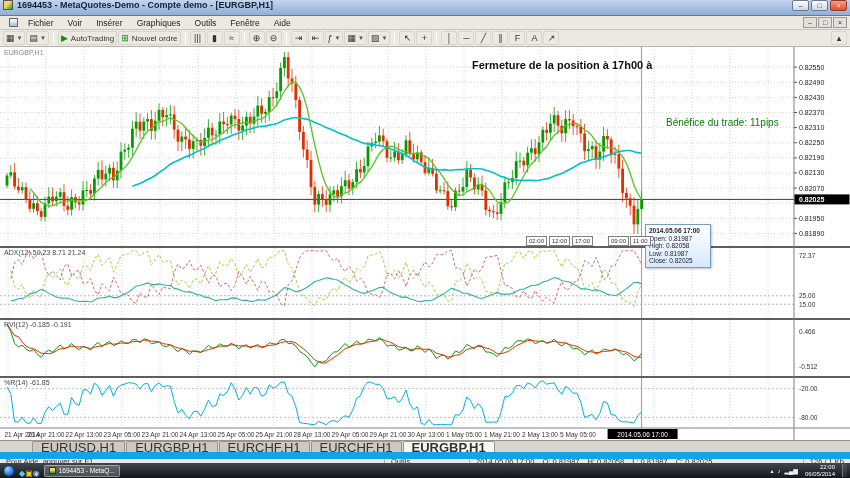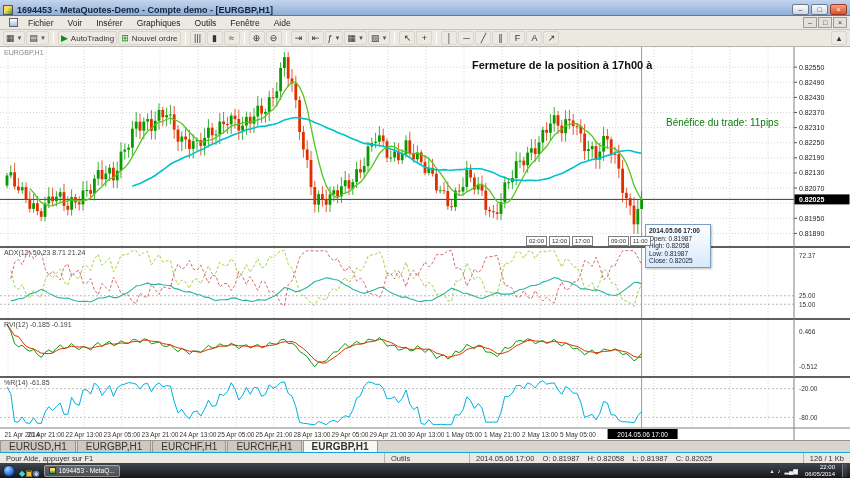--- a/index.html
+++ b/index.html
@@ -1,20 +1,20 @@
 <!DOCTYPE html>
 <html><head>
 <meta charset="utf-8">
 <style>
 *{box-sizing:border-box;margin:0;padding:0}
 html,body{width:850px;height:478px;overflow:hidden}
 body{font-family:"Liberation Sans",sans-serif;background:#d4d0c8;position:relative}
 #app{position:absolute;inset:0;background:#ece9e2}
 
-#titlebar{position:absolute;top:0;left:0;right:0;height:16px;background:linear-gradient(#c3d5ee,#8fafd6);display:flex;align-items:flex-end;padding:0 3px;border-bottom:1px solid #5a7aa8;font-size:9px;color:#152238}
+#titlebar{position:absolute;top:0;left:0;right:0;height:16px;background:linear-gradient(#c3d5ee,#8fafd6);display:flex;align-items:flex-start;padding:0 3px;border-bottom:1px solid #5a7aa8;font-size:9px;color:#152238}
 .title-icon{width:10px;height:10px;background:linear-gradient(135deg,#ffd957 40%,#1a9f4b);border:1px solid #555;margin-right:4px;flex:0 0 auto}
 #title-text{font-weight:bold;flex:1;white-space:nowrap;overflow:hidden}
 .winbtn{width:17px;height:11px;margin-left:2px;font-size:7px;line-height:10px;text-align:center;border:1px solid #6a7a90;border-radius:2px;background:linear-gradient(#fdfdfd,#cfd8e6);color:#333}
 .winbtn.close{background:linear-gradient(#f2a08a,#d9532f);color:#fff;border-color:#9a3a20}
 
 #menubar{position:absolute;top:16px;height:14px;left:0;right:0;background:#ece9e2;border-bottom:1px solid #c8c4bc;display:flex;align-items:center;font-size:8.5px;color:#222;padding-left:9px}
 .child-icon{width:9px;height:9px;background:linear-gradient(#fff,#9fc0e8);border:1px solid #666;margin-right:3px}
 #menu-items{display:flex}
 .menu-item{padding:1px 7px;cursor:default}
 .child-controls{margin-left:auto;display:flex;padding-right:3px}
@@ -36,25 +36,25 @@
 #closure-note{left:472px;top:12px;width:235px;font-size:11px;font-weight:bold;color:#111;line-height:13px}
 #benefit-note{left:666px;top:70px;font-size:10px;font-weight:normal;color:#0a7d0a;white-space:nowrap}
 .pane-label{font-size:7px;color:#444;white-space:nowrap}
 #adx-label{left:4px;top:202px}
 #rvi-label{left:4px;top:274px}
 #wpr-label{left:4px;top:332px}
 #tooltip{left:645px;top:177px;width:66px;background:linear-gradient(#ffffff,#d6e9fb);border:1px solid #7a9cc0;font-size:6.5px;color:#223;padding:2px 3px;line-height:7.5px;box-shadow:1px 1px 2px rgba(0,0,0,.25)}
 #tooltip .tl0{font-weight:bold}
 .tmark{position:absolute;top:189px;height:10px;background:#fff;border:1px solid #808080;font-size:6px;line-height:8px;padding:0 2px;color:#333;white-space:nowrap}
 
-#tabbar{position:absolute;top:440px;left:0;right:0;height:12px;background:#d8d5ce;border-top:1px solid #9a968e;display:flex;align-items:flex-end;padding-left:0;font-size:10px}
+#tabbar{position:absolute;top:440px;left:0;right:0;height:12px;background:#d8d5ce;border-top:1px solid #9a968e;display:flex;align-items:center;padding-left:32px;font-size:13px}
 .tab{padding:1px 8px;border:1px solid #9a968e;border-bottom:none;background:#cdc9c1;margin-right:1px;border-radius:2px 2px 0 0;color:#333;line-height:9px}
 .tab.active{background:#f8f7f4;font-weight:bold}
 
-#statusbar{position:absolute;top:452px;left:0;right:0;height:11px;background:#ece9e2;border-top:1px solid #0ea5e9;display:flex;font-size:7.5px;color:#333;align-items:center}
+#statusbar{position:absolute;top:452px;left:0;right:0;height:11px;background:#ece9e2;border-top:7px solid #0ea5e9;display:flex;font-size:7.5px;color:#333;align-items:center}
 .sseg{padding:0 6px;border-right:1px solid #b8b4ac;height:100%;display:flex;align-items:center;white-space:nowrap;overflow:hidden}
 #seg-help{width:385px}
 #seg-profile{width:85px}
 #seg-quote{flex:1;gap:8px}
 #seg-traffic{border-right:none;margin-left:auto}
 
 #taskbar{position:absolute;top:463px;left:0;right:0;height:15px;background:linear-gradient(#40464e,#14161a);display:flex;align-items:center;padding:0 3px;gap:4px}
 #start-orb{width:12px;height:12px;border-radius:50%;background:radial-gradient(circle at 35% 30%,#a5d4ff,#2a6fd6 60%,#123b77);border:1px solid #0b2a55;flex:0 0 auto}
 .task-icon{font-size:8px;line-height:13px}
 #task-window-btn{display:flex;align-items:center;gap:3px;height:12px;padding:0 4px;background:rgba(255,255,255,.22);border:1px solid rgba(255,255,255,.4);border-radius:2px;color:#fff;font-size:6.5px;max-width:100px;overflow:hidden;white-space:nowrap}

